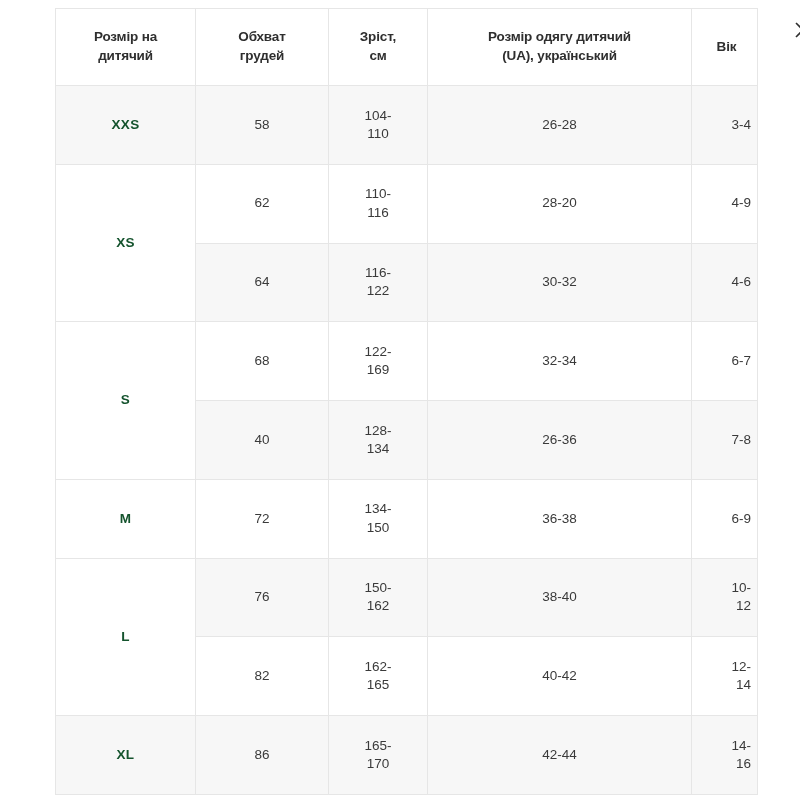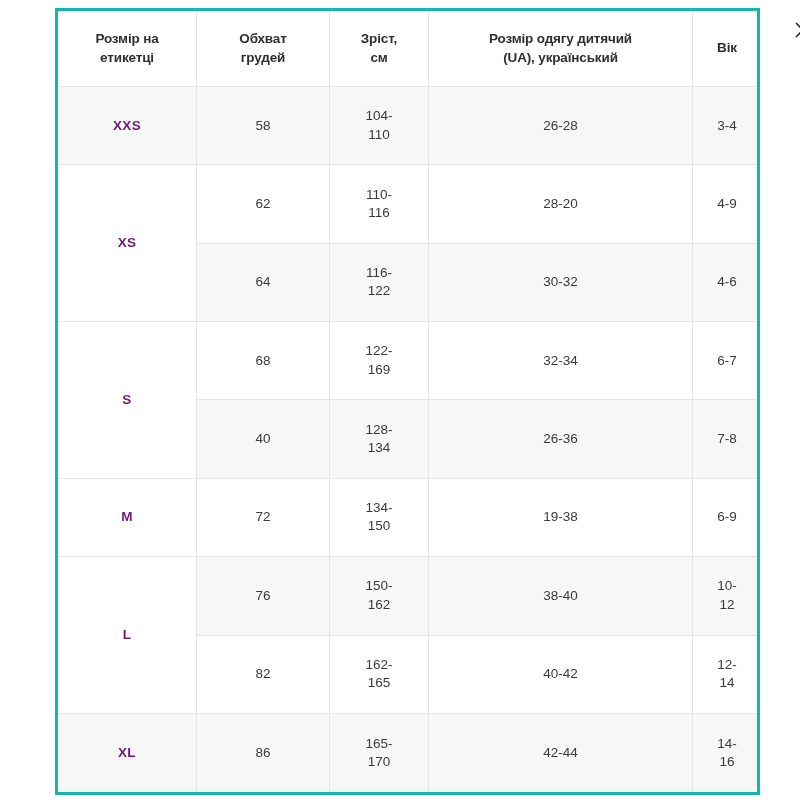--- a/index.html
+++ b/index.html
@@ -24,21 +24,21 @@
     width: 702px;
     height: 787px;
     box-sizing: border-box;
   }
 
   table.size-table {
     border-collapse: collapse;
     table-layout: fixed;
     width: 702px;
     height: 787px;
-    border: 3px solid #14b8a6;
+    border: 1px solid #14b8a6;
     box-sizing: border-box;
   }
 
   table.size-table td,
   table.size-table th {
     border: 1px solid #e6e6e6;
     box-sizing: border-box;
     padding: 4px 6px;
     vertical-align: middle;
   }
@@ -69,27 +69,27 @@
   
   tbody td {
     font-size: 13.5px;
     color: #3a3a3a;
     text-align: center;
     line-height: 1.36;
     font-weight: normal;
   }
   tbody td.size-label {
     font-weight: bold;
-    color: #701a75;
+    color: #14532d;
     font-size: 13.5px;
     letter-spacing: 0.3px;
     text-align: center;
   }
   tbody td.age-cell {
-    text-align: center;
+    text-align: right;
     padding-left: 10px;
   }
 
   
   tr.shaded > td { background: #f7f7f7; }
   tr.plain  > td { background: #ffffff; }
   td.band-shaded { background: #f7f7f7 !important; }
   td.band-plain  { background: #ffffff !important; }
 
   
@@ -121,21 +121,21 @@
       <col class="c-label">
         <col class="c-chest">
         <col class="c-height">
         <col class="c-ua">
         <col class="c-age">
     </colgroup>
     <thead>
       <tr>
         <th>
           <span>Розмір на</span><br>
-          <span>етикетці</span>
+          <span>дитячий</span>
         </th>
         <th>
           <span>Обхват</span><br>
           <span>грудей</span>
         </th>
         <th>
           <span>Зріст,</span><br>
           <span>см</span>
         </th>
         <th>
@@ -178,21 +178,21 @@
         <tr class="shaded">
           <td>40</td>
           <td><span>128-</span><br><span>134</span></td>
           <td>26-36</td>
           <td class="age-cell"><span>7-8</span></td>
         </tr>
         <tr class="plain">
           <td class="size-label band-plain" rowspan="1">M</td>
           <td>72</td>
           <td><span>134-</span><br><span>150</span></td>
-          <td>19-38</td>
+          <td>36-38</td>
           <td class="age-cell"><span>6-9</span></td>
         </tr>
         <tr class="shaded">
           <td class="size-label band-plain" rowspan="2">L</td>
           <td>76</td>
           <td><span>150-</span><br><span>162</span></td>
           <td>38-40</td>
           <td class="age-cell"><span>10-</span><br><span>12</span></td>
         </tr>
         <tr class="plain">

